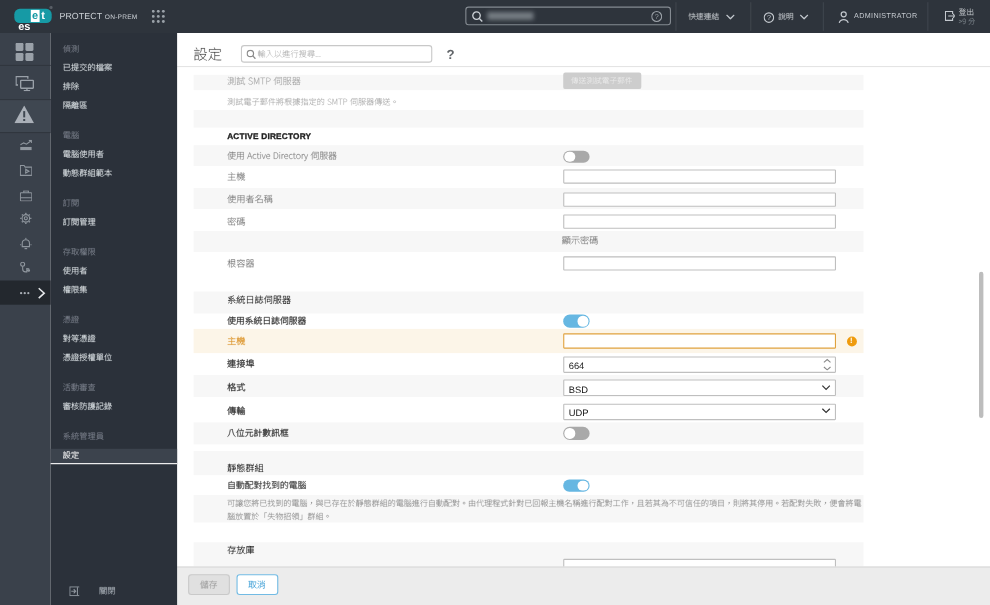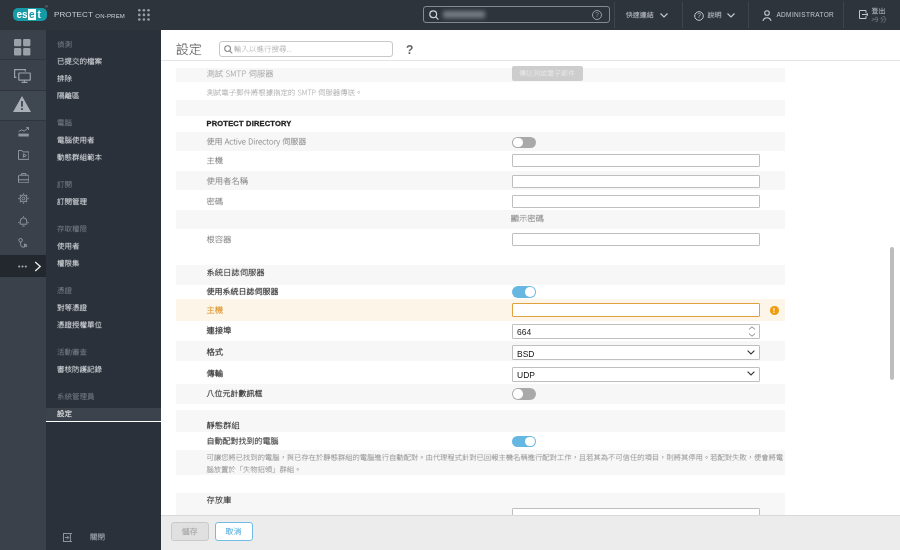--- a/index.html
+++ b/index.html
@@ -18,21 +18,21 @@
 <div style="position:absolute;left:176px;top:131.5px;width:609px;height:19.5px;background:#f7f7f7"></div>
 <div style="position:absolute;left:176px;top:170.5px;width:609px;height:19.5px;background:#f7f7f7"></div>
 <div style="position:absolute;left:176px;top:209.5px;width:609px;height:19.5px;background:#f7f7f7"></div>
 <div style="position:absolute;left:176px;top:264.7px;width:609px;height:20.0px;background:#f7f7f7"></div>
 <div style="position:absolute;left:176px;top:341.4px;width:609px;height:19.6px;background:#f7f7f7"></div>
 <div style="position:absolute;left:176px;top:384px;width:609px;height:19.6px;background:#f7f7f7"></div>
 <div style="position:absolute;left:176px;top:410px;width:609px;height:21.7px;background:#f7f7f7"></div>
 <div style="position:absolute;left:176px;top:450px;width:609px;height:25px;background:#f7f7f7"></div>
 <div style="position:absolute;left:176px;top:493.3px;width:609px;height:21.7px;background:#f7f7f7"></div>
 <div style="position:absolute;left:176px;top:299px;width:609px;height:21.5px;background:#fcf5e8"></div>
-<div class="abs" style="left:206.5px;top:118.5px;font:bold 7.5px 'Liberation Sans',sans-serif;color:#222;letter-spacing:0.2px;-webkit-text-stroke:0.3px #222">PROTECT DIRECTORY</div>
+<div class="abs" style="left:206.5px;top:118.5px;font:bold 7.5px 'Liberation Sans',sans-serif;color:#222;letter-spacing:0.2px;-webkit-text-stroke:0.3px #222">ACTIVE DIRECTORY</div>
 <div style="position:absolute;left:511.5px;top:66px;width:71px;height:14.5px;background:#cdcdcd;border-radius:2px"></div>
 <div style="position:absolute;left:512px;top:136.5px;width:23.5px;height:11.5px;background:#a9a9a9;border-radius:6px"></div>
 <div style="position:absolute;left:513px;top:137.5px;width:9.5px;height:9.5px;background:#fff;border-radius:50%"></div>
 <div style="position:absolute;left:511.5px;top:154px;width:248px;height:13px;background:#fff;border:1px solid #bfbfbf;border-radius:1px;box-sizing:border-box;"></div>
 <div style="position:absolute;left:511.5px;top:174.5px;width:248px;height:13px;background:#fff;border:1px solid #bfbfbf;border-radius:1px;box-sizing:border-box;"></div>
 <div style="position:absolute;left:511.5px;top:195px;width:248px;height:13px;background:#fff;border:1px solid #bfbfbf;border-radius:1px;box-sizing:border-box;"></div>
 <div style="position:absolute;left:511.5px;top:233px;width:248px;height:13px;background:#fff;border:1px solid #bfbfbf;border-radius:1px;box-sizing:border-box;"></div>
 <div style="position:absolute;left:512px;top:286px;width:23.5px;height:11.5px;background:#66b7e2;border-radius:6px"></div>
 <div style="position:absolute;left:525.2px;top:287px;width:9.5px;height:9.5px;background:#fff;border-radius:50%"></div>
 <div style="position:absolute;left:511.5px;top:303px;width:248px;height:14px;background:#fff;border:1px solid #e0a23e;border-radius:1px;box-sizing:border-box;"></div>
@@ -59,21 +59,21 @@
       <path d="M1 3.4 L4 0.8 L7 3.4"></path>
       <path d="M1 7.6 L4 10.2 L7 7.6"></path>
     </g>
   </svg>
 <div class="abs" style="left:161px;top:515px;width:739px;height:35px;background:#ececec;border-top:1px solid #d8d8d8;box-sizing:border-box"></div>
 <div class="abs" style="left:171px;top:521.5px;width:37.5px;height:19px;background:#e0e0e0;border:1px solid #c9c9c9;border-radius:3px;box-sizing:border-box"></div>
 <div class="abs" style="left:214.5px;top:521.5px;width:38px;height:19px;background:#fff;border:1.5px solid #72bbe4;border-radius:3px;box-sizing:border-box"></div>
 <div class="abs" style="left:889.5px;top:247px;width:4.5px;height:133px;background:#bdbdbd;border-radius:2px"></div>
 <div class="abs" style="left:0;top:0;width:900px;height:30px;background:#2e343c"></div>
 <div class="abs" style="left:13px;top:7.9px;width:33.8px;height:13.5px;background:#169aa5;border-radius:5px"></div>
-<div class="abs" style="left:16.5px;top:9px;font:bold 10px/11px 'Liberation Sans',sans-serif;color:#fff">es</div>
+<div class="abs" style="left:16.5px;top:19px;font:bold 10px/11px 'Liberation Sans',sans-serif;color:#fff">es</div>
 <div class="abs" style="left:27.5px;top:9.2px;width:8px;height:11px;background:#fff"></div>
 <div class="abs" style="left:29px;top:9px;font:bold 10px/11px 'Liberation Sans',sans-serif;color:#169aa5">e</div>
 <div class="abs" style="left:37.5px;top:8.5px;font:bold 10px/11px 'Liberation Sans',sans-serif;color:#fff">t</div>
 <div class="abs" style="left:45px;top:4px;font:4px 'Liberation Sans',sans-serif;color:#9aa1a8">®</div>
 <div class="abs" style="left:54px;top:11px;font:8px/8px 'Liberation Sans',sans-serif;color:#ccd1d6;letter-spacing:0.1px">PROTECT</div>
 <div class="abs" style="left:95.3px;top:12.8px;font:6px/6px 'Liberation Sans',sans-serif;color:#ccd1d6;letter-spacing:0.2px">ON-PREM</div>
 <div class="abs" style="left:423px;top:6px;width:187px;height:17px;border:1px solid #848a91;border-radius:3px;box-sizing:border-box"></div>
 <div class="abs" style="left:443px;top:10.5px;width:42px;height:7px;background:rgba(205,212,218,0.45);filter:blur(2px)"></div>
 <div class="abs" style="left:614px;top:2px;width:1px;height:26px;background:#3f454d"></div>
 <div class="abs" style="left:682px;top:2px;width:1px;height:26px;background:#3f454d"></div>

